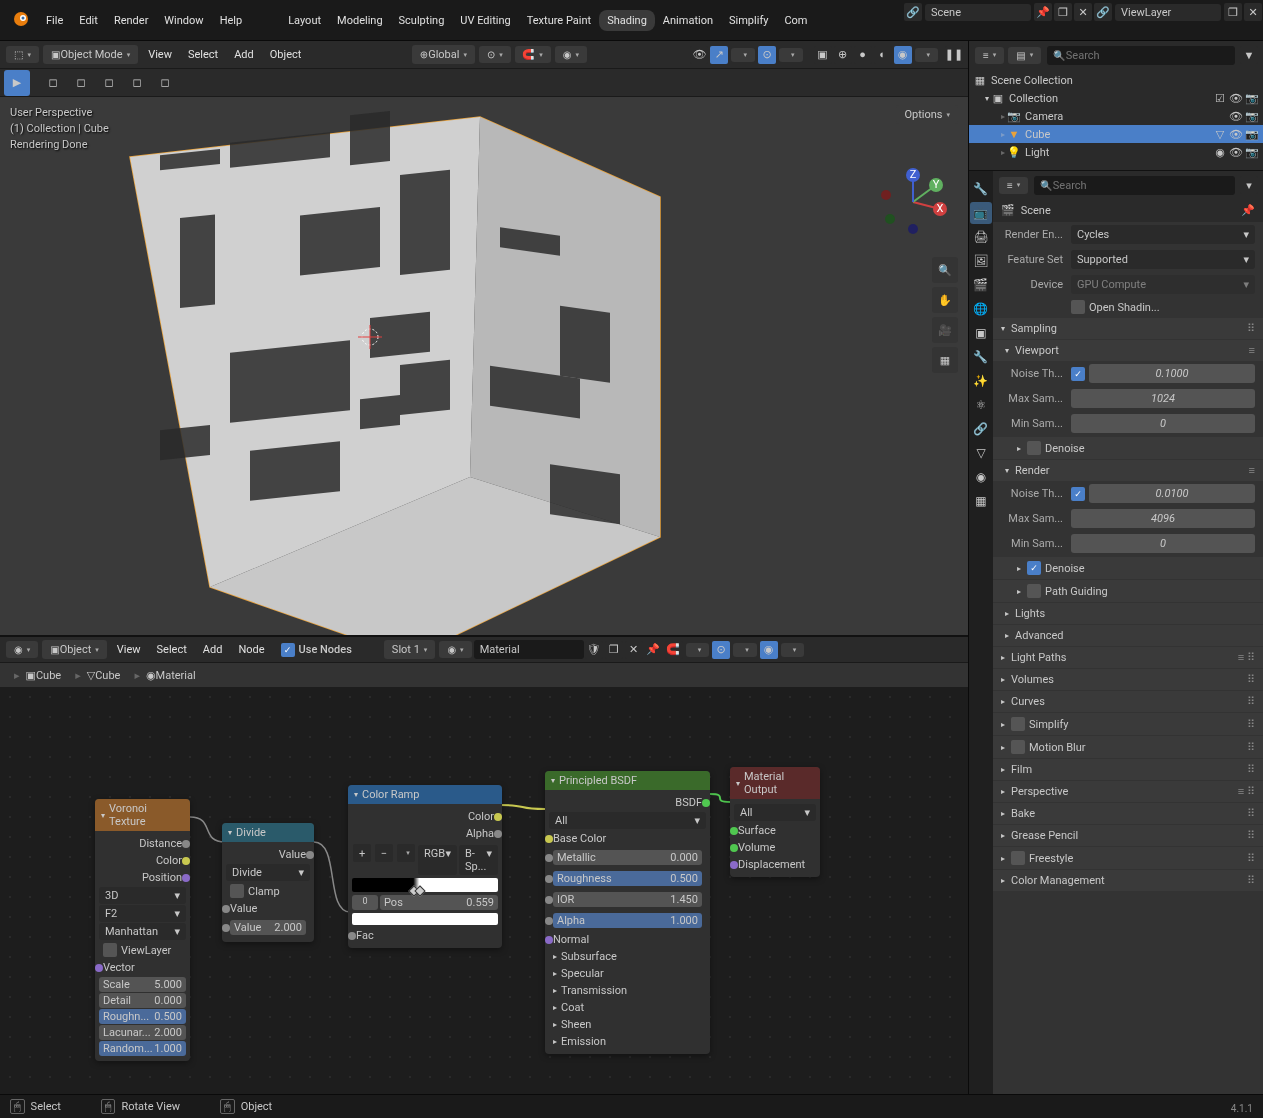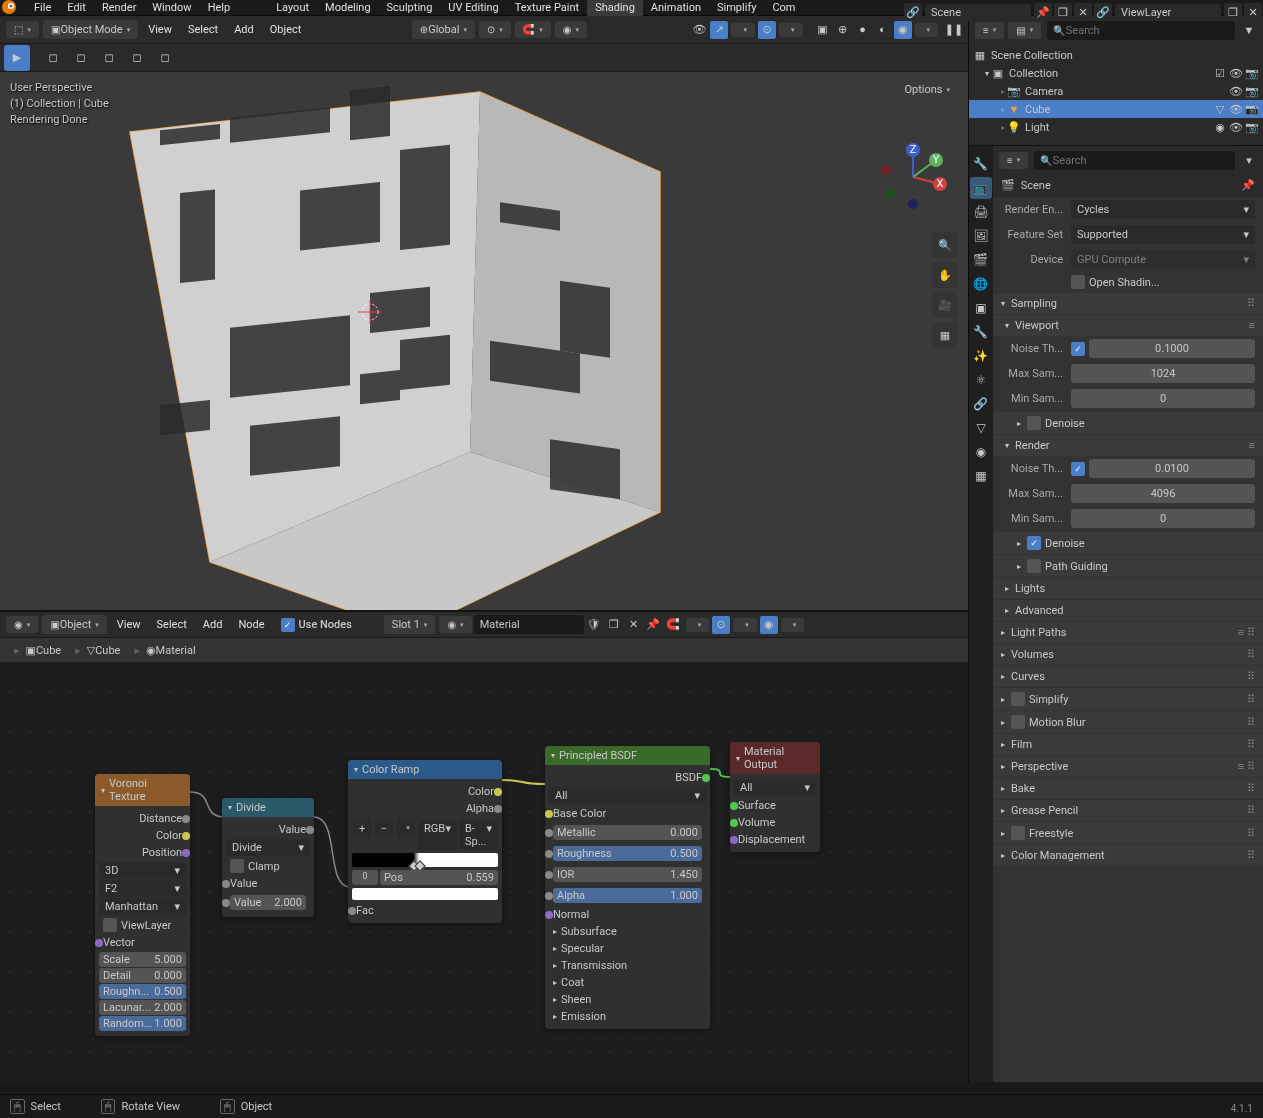--- a/index.html
+++ b/index.html
@@ -1,17 +1,17 @@
 <!DOCTYPE html>
 <html><head>
 <meta charset="utf-8">
 <style>
 * { margin:0; padding:0; box-sizing:border-box; font-family:-apple-system,BlinkMacSystemFont,"Segoe UI",Roboto,sans-serif; font-size:11px; color:#c8c8c8; }
 body { background:#1a1a1a; width:1263px; height:1118px; overflow:hidden; position:relative; }
-.topbar { height:16px; background:#1a1a1a; display:flex; align-items:center; padding:0 0; border-bottom:1px solid #0a0a0a; }
+.topbar { height:41px; background:#1a1a1a; display:flex; align-items:center; padding:0 12px; border-bottom:1px solid #0a0a0a; }
 .topbar .logo { width:20px; height:20px; margin-right:6px; }
 .topbar .menuitem { padding:4px 8px; color:#e0e0e0; cursor:pointer; }
 .header-right { position:absolute; top:0; right:0; width:360px; height:24px; display:flex; align-items:center; }
 .scene-box { background:#2a2a2a; border-radius:3px; padding:2px 6px; margin:0 2px; display:flex; align-items:center; flex:1; }
 .icon-btn { width:18px; height:18px; display:inline-flex; align-items:center; justify-content:center; margin:0 1px; border-radius:2px; cursor:pointer; }
 .icon-btn.dark { background:#2a2a2a; }
 .icon-btn.blue { background:#4a7fc8; }
 .main-layout { display:flex; height:1066px; }
 .left-col { width:968px; display:flex; flex-direction:column; }
 .right-col { width:295px; background:#2a2a2a; display:flex; flex-direction:column; border-left:1px solid #0a0a0a; }
@@ -72,21 +72,21 @@
 .tree-row .tractions span { width:14px; margin-left:2px; text-align:center; cursor:pointer; }
 .properties { flex:1; display:flex; overflow:hidden; }
 .prop-tabs { width:24px; background:#1f1f1f; display:flex; flex-direction:column; padding-top:6px; }
 .prop-tabs .ptab { width:22px; height:22px; margin:1px auto; display:flex; align-items:center; justify-content:center; border-radius:3px; cursor:pointer; font-size:12px;}
 .prop-tabs .ptab.active { background:#3a5a7a; }
 .prop-content { flex:1; background:#333; overflow-y:auto; }
 .prop-header { height:28px; background:#2a2a2a; display:flex; align-items:center; padding:0 4px; }
 .prop-row { display:flex; align-items:center; padding:3px 8px; font-size:10px; }
 .prop-row .label { flex:0 0 70px; text-align:right; padding-right:8px; color:#aaa; }
 .prop-row .value-sel { flex:1; background:#2a2a2a; border-radius:3px; padding:3px 6px; display:flex; justify-content:space-between; cursor:pointer; }
-.prop-row .value-num { flex:1; background:#545454; border-radius:3px; padding:3px 6px; text-align:center; cursor:pointer; }
+.prop-row .value-num { flex:1; background:#545454; border-radius:3px; padding:3px 6px; text-align:center; cursor:pointer;font-style:italic; }
 .panel-head { background:#3a3a3a; padding:4px 8px; display:flex; align-items:center; font-size:10px; cursor:pointer; margin-top:1px; }
 .panel-head .tri { margin-right:6px; font-size:8px; }
 .panel-head .dots { margin-left:auto; color:#888; }
 .sub-panel { padding-left:12px; }
 .tiny-chev { font-size:7px; margin-left:4px; color:#aaa; }
 .wire { position:absolute; pointer-events:none; }
 </style>
 </head>
 <body>
 
@@ -102,21 +102,21 @@
   <span class="menuitem">Edit</span>
   <span class="menuitem">Render</span>
   <span class="menuitem">Window</span>
   <span class="menuitem">Help</span>
   <span style="width:30px"></span>
   <span class="menuitem">Layout</span>
   <span class="menuitem">Modeling</span>
   <span class="menuitem">Sculpting</span>
   <span class="menuitem">UV Editing</span>
   <span class="menuitem">Texture Paint</span>
-  <span class="menuitem" style="background:#3a3a3a;border-radius:3px">Shading</span>
+  <span class="menuitem" style="background:#3a3a3a;border-radius:8px">Shading</span>
   <span class="menuitem">Animation</span>
   <span class="menuitem">Simplify</span>
   <span class="menuitem">Com</span>
 </div>
 <div class="header-right">
   <span class="icon-btn dark">🔗</span>
   <div class="scene-box">
       <span>Scene</span>
     </div>
   <span class="icon-btn dark">📌</span>

